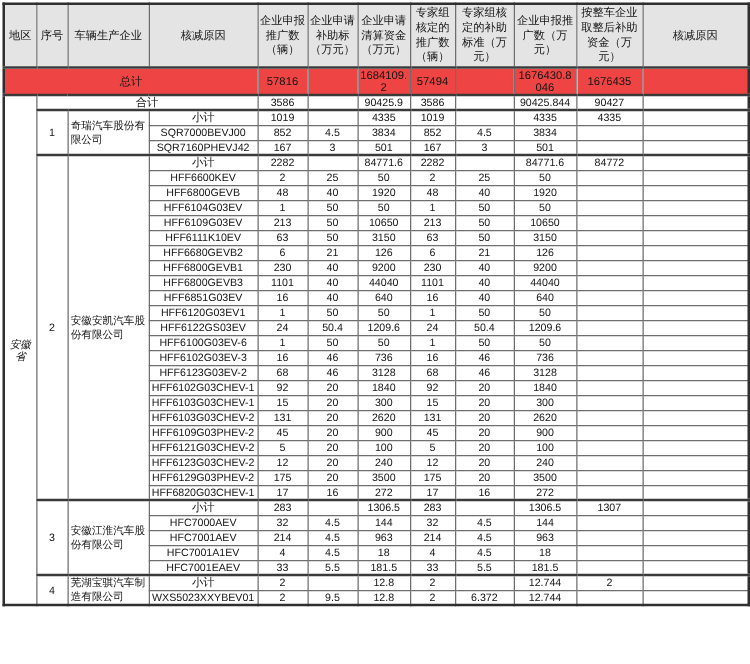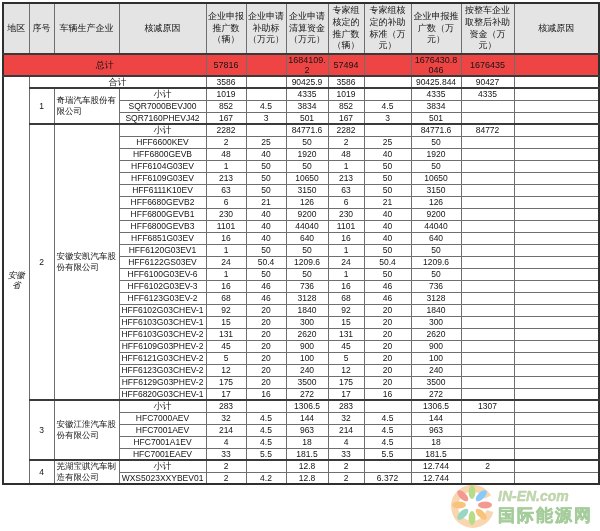--- a/index.html
+++ b/index.html
@@ -486,44 +486,25 @@
           <td class="num">12.8</td>
           <td class="num">2</td>
           <td class="num"></td>
           <td class="num">12.744</td>
           <td class="num">2</td>
           <td class="num"></td>
         </tr>
         <tr>
           <td class="model">WXS5023XXYBEV01</td>
           <td class="num">2</td>
-          <td class="num">4.2</td>
+          <td class="num">9.5</td>
           <td class="num">12.8</td>
           <td class="num">2</td>
           <td class="num">6.372</td>
           <td class="num">12.744</td>
           <td class="num"></td>
           <td class="num"></td>
         </tr>
       </tbody>
   </table>
 
-  <div class="watermark">
-    <svg width="152" height="54" viewBox="0 0 152 54">
-      <g transform="translate(24,28)">
-        <path d="M 16 -8 A 18 18 0 1 0 18 6" fill="none" stroke="#F5B06A" stroke-width="7" opacity=".85"></path>
-        <g>
-          <ellipse cx="0" cy="-13" rx="3.4" ry="7" fill="#8CC63F"></ellipse>
-          <ellipse cx="9.2" cy="-9.2" rx="3.4" ry="7" transform="rotate(45 9.2 -9.2)" fill="#3FA9F5"></ellipse>
-          <ellipse cx="13" cy="0" rx="3.4" ry="7" transform="rotate(90 13 0)" fill="#ED5C4D"></ellipse>
-          <ellipse cx="9.2" cy="9.2" rx="3.4" ry="7" transform="rotate(135 9.2 9.2)" fill="#F6A02D"></ellipse>
-          <ellipse cx="0" cy="13" rx="3.4" ry="7" fill="#8CC63F"></ellipse>
-          <ellipse cx="-9.2" cy="9.2" rx="3.4" ry="7" transform="rotate(45 -9.2 9.2)" fill="#5BBFA0"></ellipse>
-          <ellipse cx="-13" cy="0" rx="3.4" ry="7" transform="rotate(90 -13 0)" fill="#F6A02D"></ellipse>
-          <ellipse cx="-9.2" cy="-9.2" rx="3.4" ry="7" transform="rotate(135 -9.2 -9.2)" fill="#ED5C4D"></ellipse>
-        </g>
-      </g>
-      <text x="50" y="24" font-size="14" font-style="italic" font-weight="bold" fill="#9CBE7B" stroke="#8AB06C" stroke-width=".4">IN-EN.com</text>
-      <text x="50" y="44" font-size="17" font-weight="bold" fill="#7CB268" stroke="#6FAE5E" stroke-width=".6" letter-spacing="2">国际能源网</text>
-    </svg>
-  </div>
 
 </div>
 
 </body></html>

